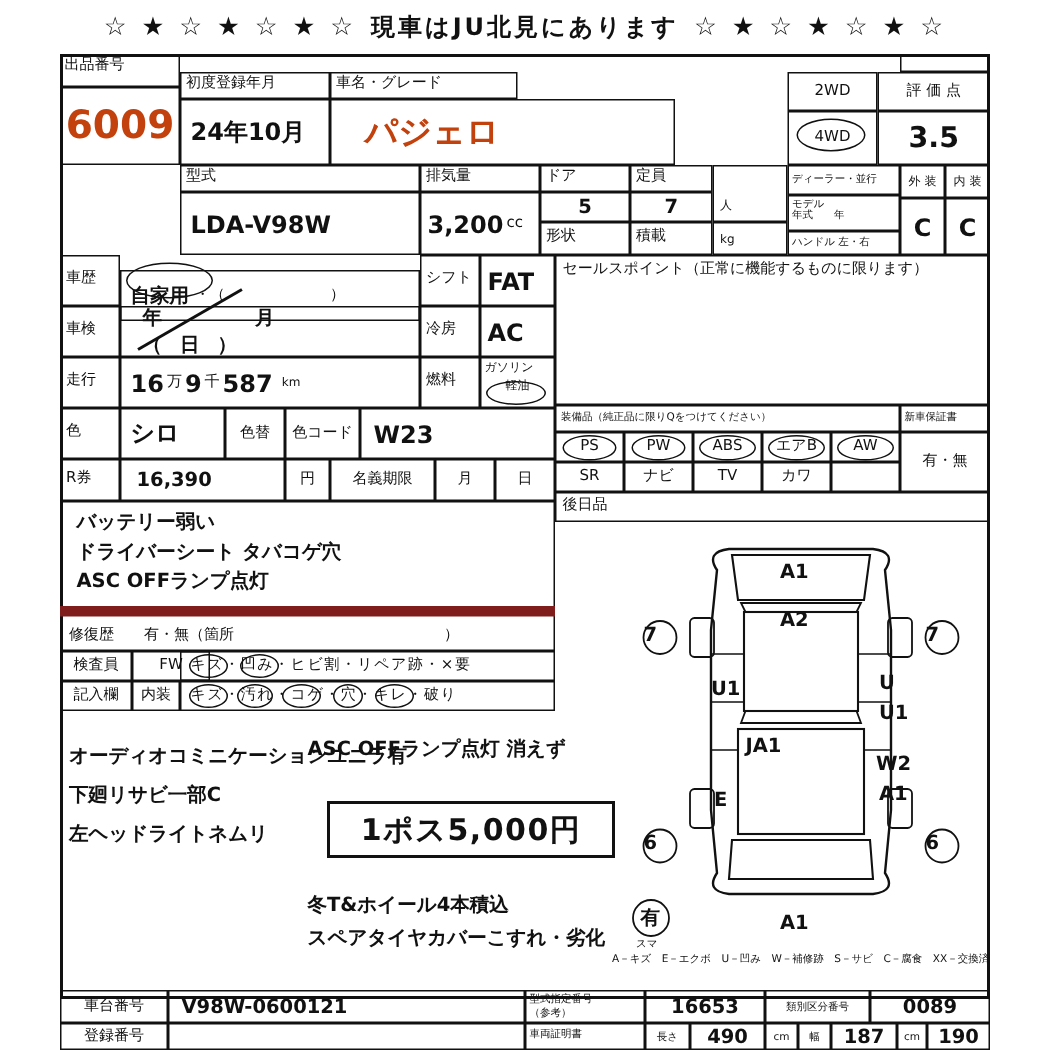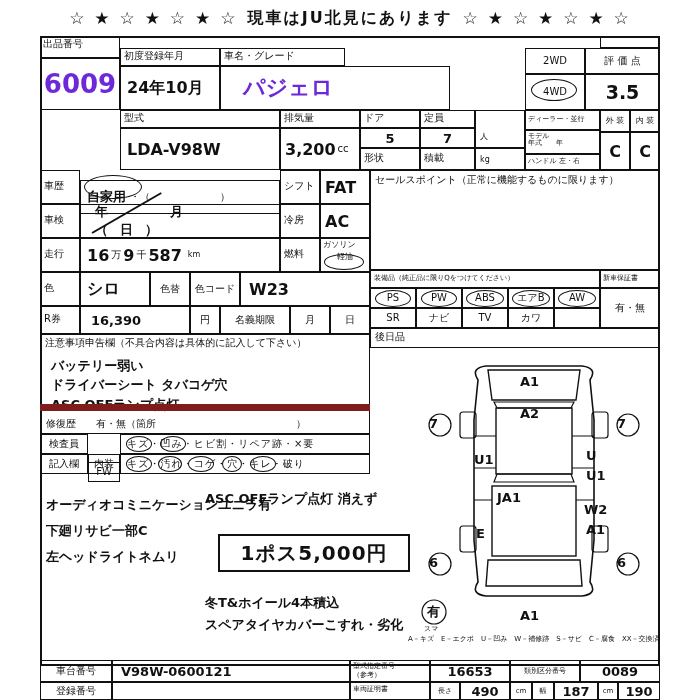--- a/index.html
+++ b/index.html
@@ -11,21 +11,21 @@
     overflow:hidden;
     position:relative;
   }
   .sheet{position:absolute;left:0;top:0;width:700px;height:700px;}
   
   .ab{position:absolute;box-sizing:border-box;}
   .bx{border:1px solid #111;}
   .lbl{font-size:10px;line-height:1.05;}
   .tiny{font-size:8px;line-height:1.05;}
   .xtiny{font-size:7px;line-height:1.0;}
-  .hand{font-family:"DejaVu Sans","Liberation Sans",sans-serif;font-weight:bold;color:#6d28d9;}
+  .hand{font-family:"DejaVu Sans","Liberation Sans",sans-serif;font-weight:bold;color:#c2410c;}
   .ctr{display:flex;align-items:center;justify-content:center;text-align:center;}
   .lft{display:flex;align-items:center;justify-content:flex-start;}
   .ellipse{border:1.5px solid #111;border-radius:50%;}
   .strike{position:absolute;background:#111;height:1px;transform-origin:left center;}
   
   .starrow{
     position:absolute;left:0;top:0;width:700px;height:36px;
     display:flex;align-items:center;justify-content:center;
     font-size:17px;letter-spacing:2px;font-weight:bold;
   }
@@ -287,33 +287,32 @@
   </div>
   <div class="ab bx ctr" style="left:330px;top:306px;width:40px;height:28px;">
     <span class="lbl">日</span>
   </div>
 
   <div class="ab bx" style="left:370px;top:328px;width:290px;height:20px;">
     <div class="lbl" style="padding:3px 4px;">後日品</div>
   </div>
 
   <div class="ab bx" style="left:40px;top:334px;width:330px;height:100px;">
-    <div class="lbl" style="padding:3px 4px;">注意事項申告欄（不具合内容は具体的に記入して下さい）</div>
     <div class="handsm" style="padding:4px 10px 0 10px;line-height:1.5;">バッテリー弱い</div>
     <div class="handsm" style="padding:0 10px;line-height:1.5;">ドライバーシート タバコゲ穴</div>
     <div class="handsm" style="padding:0 10px;line-height:1.5;">ASC OFFランプ点灯</div>
   </div>
   <div class="ab" style="left:40px;top:404px;width:330px;height:30px;border-top:7px solid #7f1d1d;box-sizing:border-box;">
     <div class="lbl" style="padding:8px 6px;">修復歴　　有・無（箇所　　　　　　　　　　　　　　）</div>
   </div>
 
   <div class="ab bx ctr" style="left:40px;top:434px;width:48px;height:20px;">
     <span class="lbl">検査員</span>
   </div>
-  <div class="ab bx ctr" style="left:88px;top:434px;width:32px;height:20px;margin-top:28px;">
+  <div class="ab bx ctr" style="left:88px;top:434px;width:52px;height:20px;">
     <span class="lbl">FW</span>
   </div>
   <div class="ab bx lft" style="left:120px;top:434px;width:250px;height:20px;">
     <span class="lbl" style="padding-left:6px;letter-spacing:1px;">
       <span>キズ</span>・<span>凹み</span>・<span>ヒビ割</span>・<span>リペア跡</span>・<span>×要</span>
     </span>
   </div>
   <div class="ab bx ctr" style="left:40px;top:454px;width:48px;height:20px;">
     <span class="lbl">記入欄</span>
   </div>

